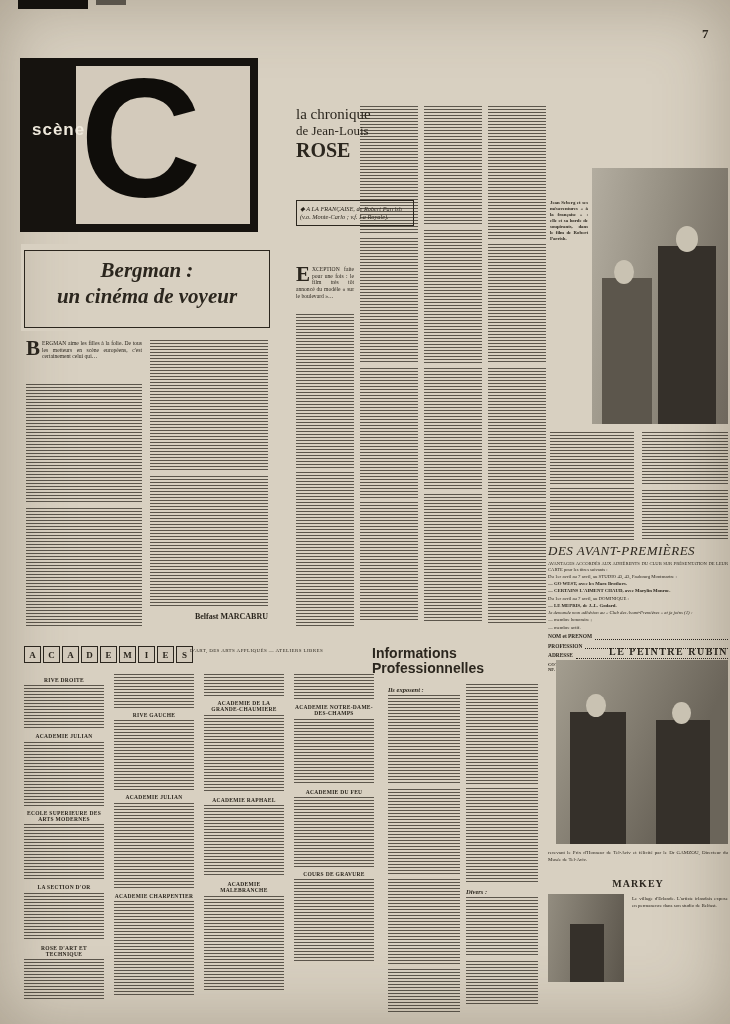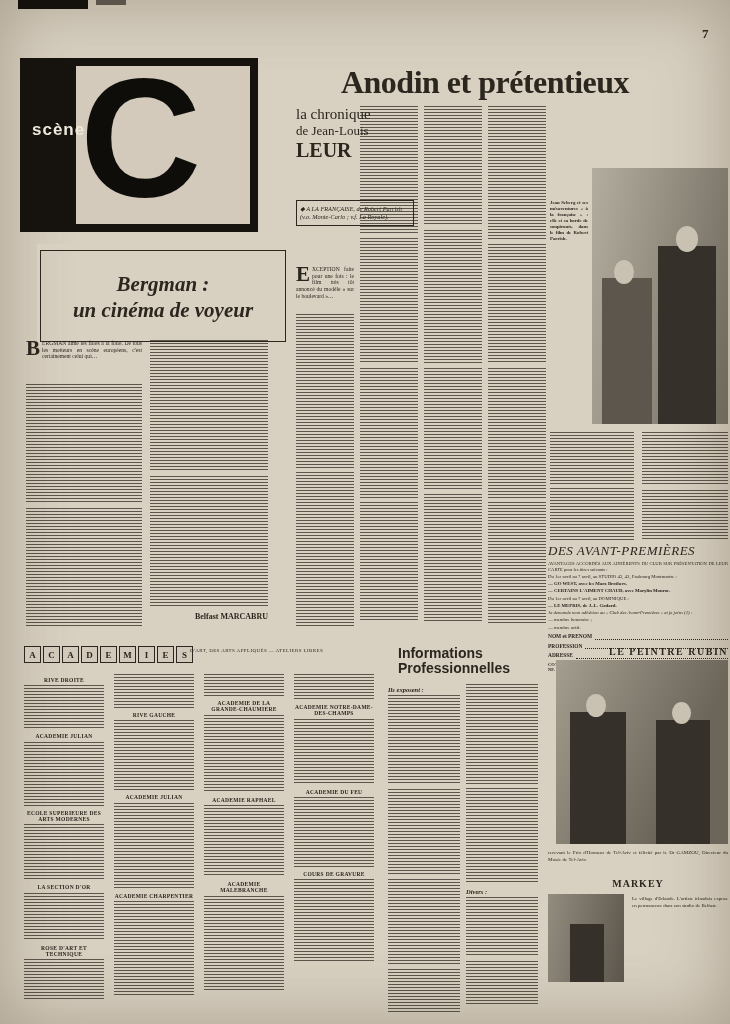--- a/index.html
+++ b/index.html
@@ -20,21 +20,21 @@
               font-weight:bold;font-size:168px;line-height:1;color:#0f0d0a;}
   .masthead-label{position:absolute;left:12px;top:62px;color:#efe9dc;
               font-family:"Liberation Sans",sans-serif;font-weight:bold;font-size:17px;letter-spacing:1px;}
   .rubric{font-style:italic;font-size:14px;letter-spacing:6px;text-align:center;}
   .main-title{font-weight:bold;font-size:32px;line-height:1;text-align:center;letter-spacing:-.5px;}
   .byline1{font-size:15px;} .byline2{font-size:13px;} .byline3{font-size:20px;font-weight:bold;}
   .film-ref{border:1px solid #2b261e;padding:4px 3px;font-size:6.3px;line-height:1.25;font-style:italic;}
   .dropcap-para{font-size:5.6px;line-height:1.2;text-align:justify;}
   .dropcap{float:left;font-size:21px;line-height:.85;font-weight:bold;padding-right:2px;}
   .bergman-box{border:1.5px solid #2b261e;box-shadow:0 0 0 3px #d8d0c1, 0 -3px 0 3px #d8d0c1;
-               text-align:center;padding-top:20px;margin-left:16px;}
+               text-align:center;padding-top:6px;}
   .bergman-title{font-style:italic;font-weight:bold;font-size:21px;line-height:1.25;}
   .signature{font-size:8px;font-weight:bold;text-align:right;}
   .photo{background:linear-gradient(100deg,#b3ada0 0%,#958f82 45%,#6e675c 100%);}
   .photo .fig-dark{position:absolute;background:#35302a;}
   .photo .fig-mid{position:absolute;background:#5c564c;}
   .photo .fig-face{position:absolute;background:#c9c2b2;border-radius:50%;}
   .caption-strip{font-size:4.8px;font-weight:bold;line-height:1.25;text-align:justify;}
   .club-box{font-size:5px;line-height:1.2;}
   .club-title1{font-style:italic;font-size:17px;line-height:1;letter-spacing:1px;}
   .club-title2{font-style:italic;font-size:13px;line-height:1.1;letter-spacing:.5px;}
@@ -64,25 +64,24 @@
 
   <div class="abs pagenum" style="left:702px;top:26px;">7</div>
 
   <div class="abs masthead" style="left:20px;top:58px;width:238px;height:174px;">
     <div class="masthead-panel">
       <div class="masthead-c">C</div>
     </div>
     <div class="masthead-label">scène</div>
   </div>
 
-  <div class="abs main-title" style="left:300px;top:66px;width:370px;">Anodin et prétentieux</div>
   <div class="abs" style="left:296px;top:106px;width:90px;">
     <div class="byline1">la chronique</div>
     <div class="byline2">de Jean-Louis</div>
-    <div class="byline3">LEUR</div>
+    <div class="byline3">ROSE</div>
   </div>
 
   <div class="abs film-ref" style="left:296px;top:200px;width:110px;">◆ A LA FRANÇAISE, de Robert Parrish (v.o. Monte-Carlo ; v.f. La Royale).</div>
 
   <div class="abs dropcap-para" style="left:296px;top:266px;width:58px;">
     <span class="dropcap">E</span>
     <span>XCEPTION faite pour une fois : le film très tôt annoncé du modèle « sur le boulevard »…</span>
   </div>
   <div class="abs textcol" style="left:296px;top:314px;width:58px;">
     <div class="sim" style="height:154px;"></div>
@@ -216,21 +215,21 @@
   <div class="abs textcol" style="left:294px;top:674px;width:80px;">
     <div class="sim" style="height:26px;"></div>
     <div class="subhead">ACADEMIE NOTRE-DAME-DES-CHAMPS</div>
     <div class="sim" style="height:66px;"></div>
     <div class="subhead">ACADEMIE DU FEU</div>
     <div class="sim" style="height:70px;"></div>
     <div class="subhead">COURS DE GRAVURE</div>
     <div class="sim" style="height:84px;"></div>
   </div>
 
-  <div class="abs" style="left:398px;top:646px;width:152px;">
+  <div class="abs" style="left:372px;top:646px;width:152px;">
     <div class="info-title">Informations</div>
     <div class="info-title">Professionnelles</div>
   </div>
   <div class="abs textcol" style="left:388px;top:684px;width:72px;">
     <div class="info-label">Ils exposent :</div>
     <div class="sim" style="height:90px;"></div>
       <div class="sim" style="height:86px;"></div>
     <div class="sim" style="height:86px;"></div>
       <div class="sim" style="height:44px;"></div>
   </div>

